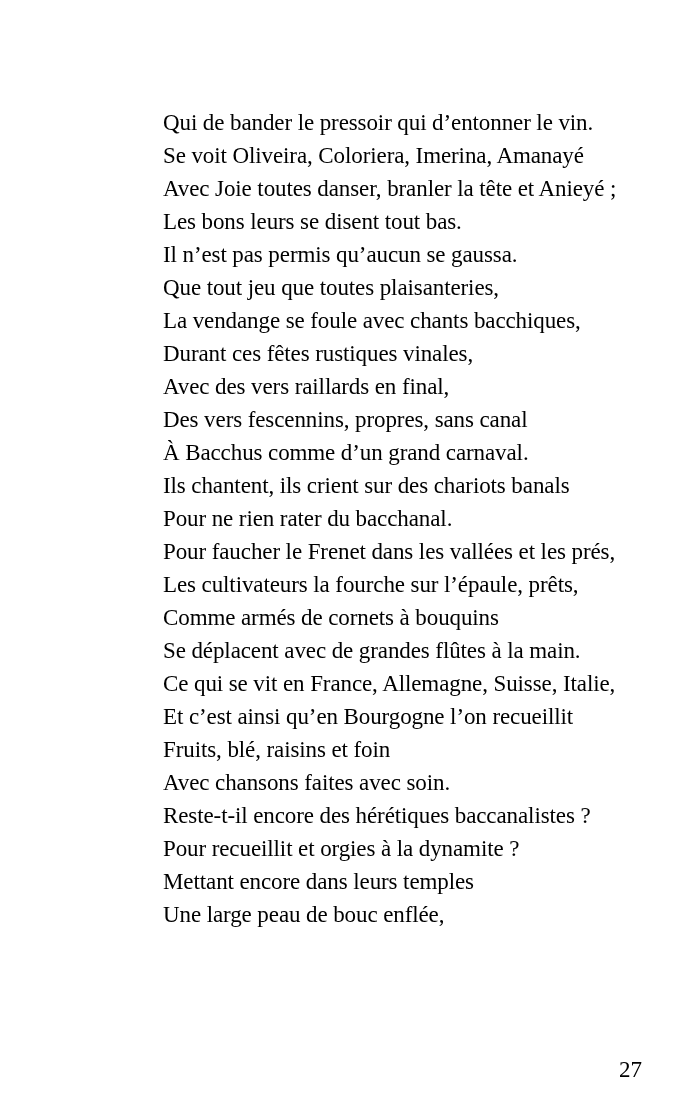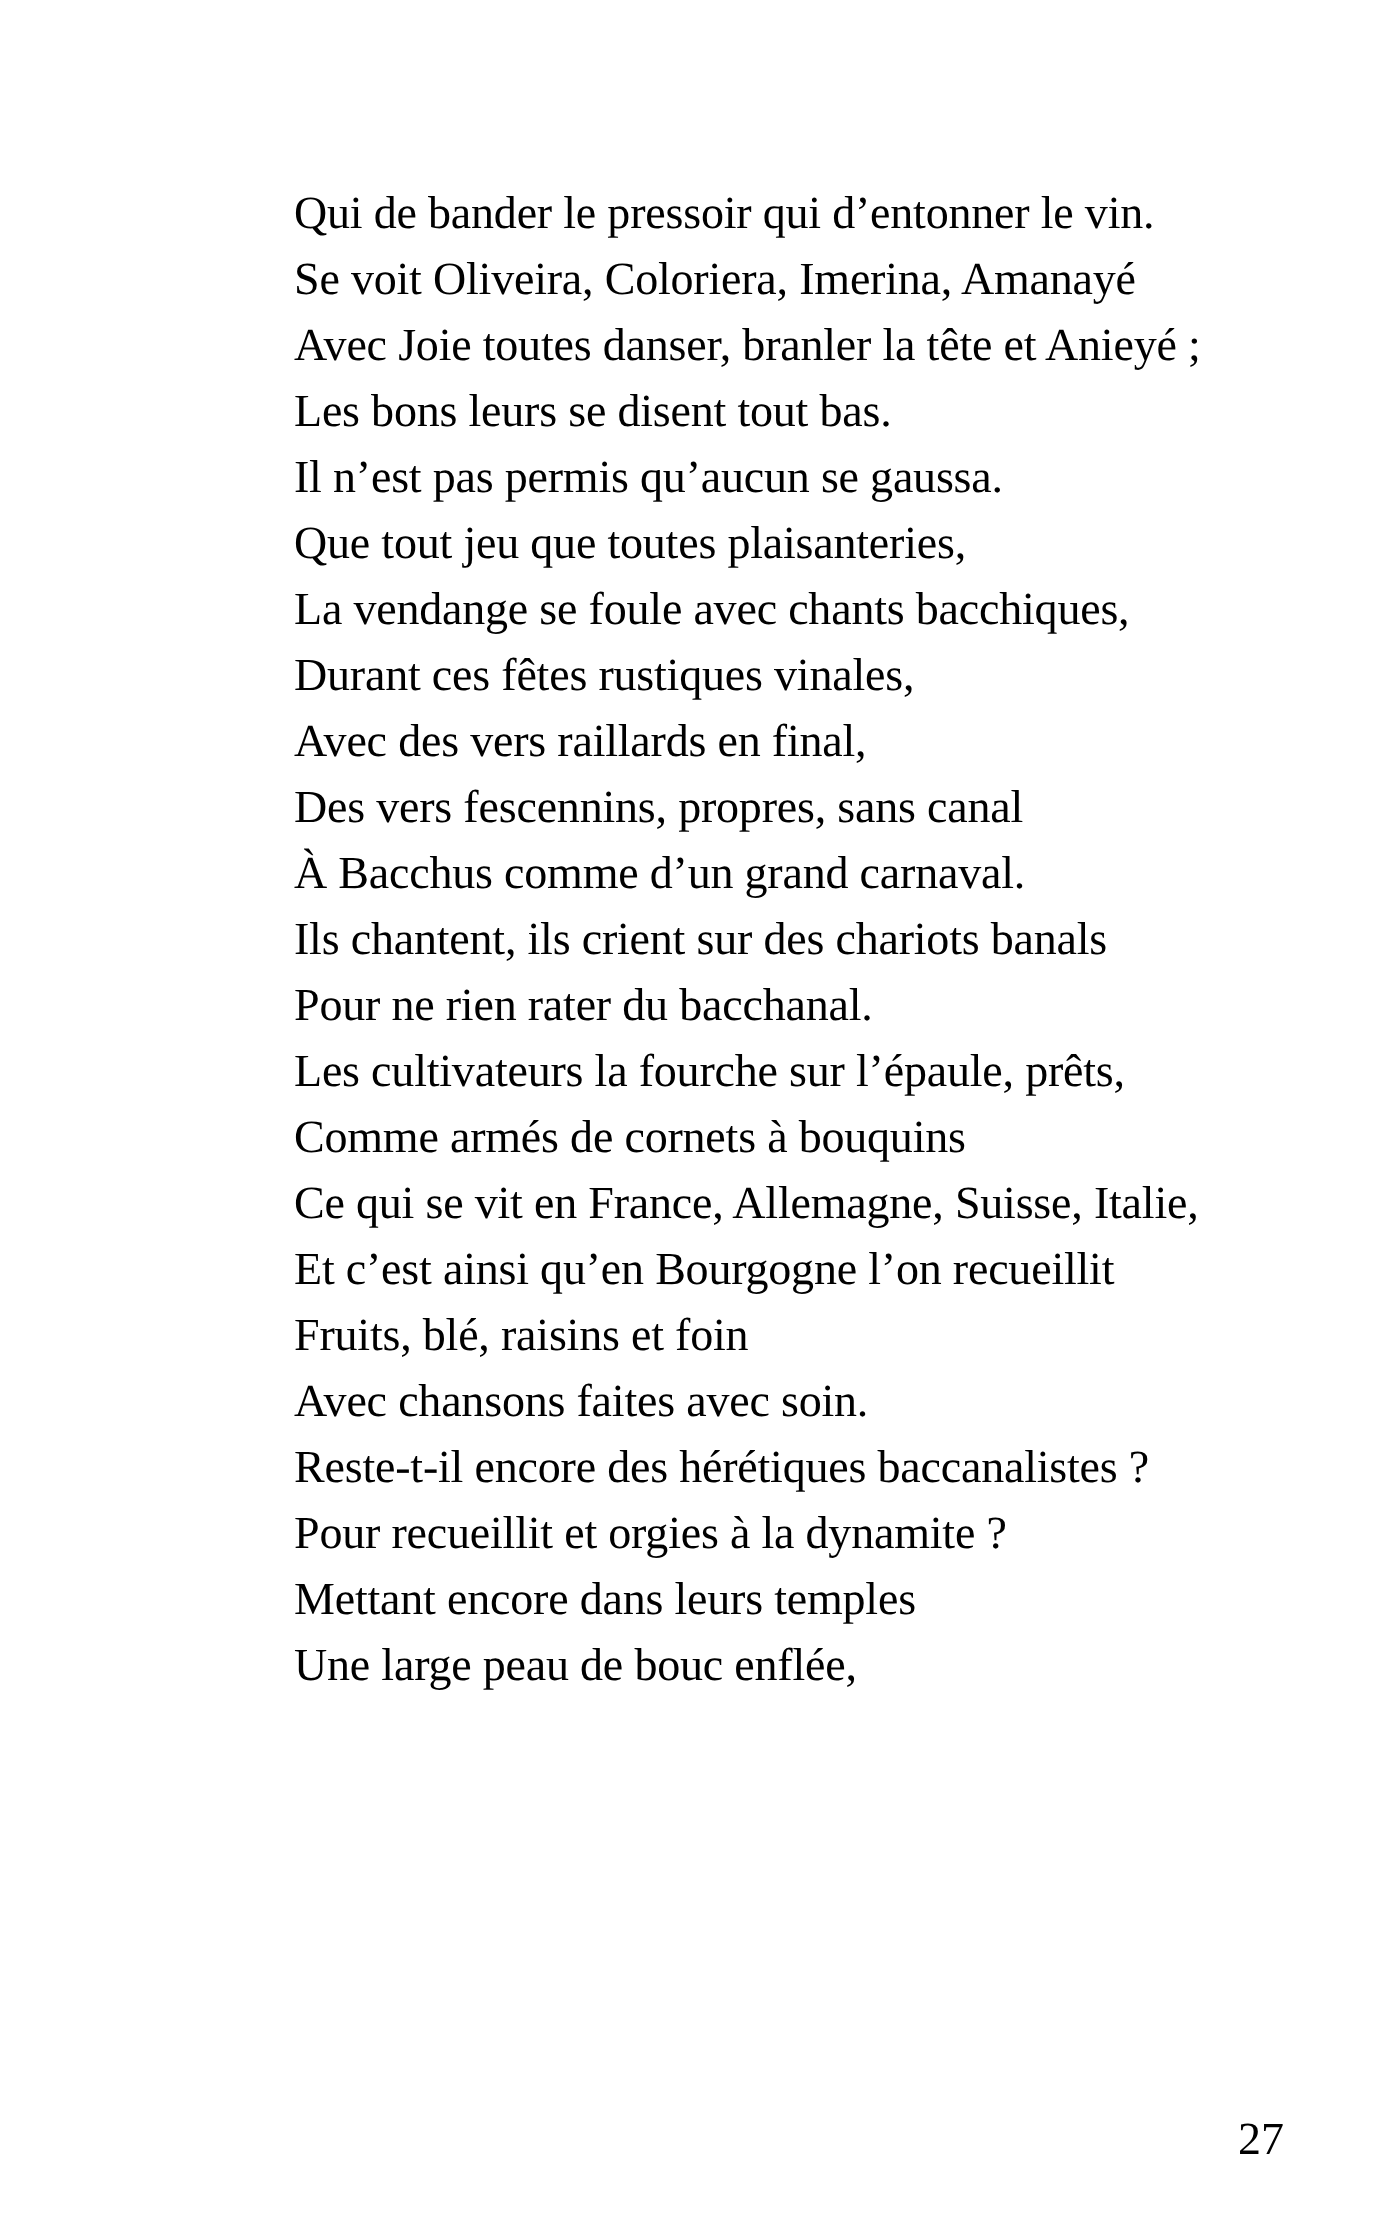--- a/index.html
+++ b/index.html
@@ -19,21 +19,21 @@
       position: absolute;
       left: 0; top: 0;
       width: 700px;
       height: 1110px;
       background: #ffffff;
     }
     .poem {
       position: absolute;
       left: 147px;
       top: 90px;
-      margin: 0;
+      margin: 16px;
       padding: 0;
       list-style: none;
     }
     .verse {
       font-size: 23px;
       line-height: 33px;
       height: 33px;
       white-space: nowrap;
       letter-spacing: -0.1px;
     }
@@ -57,22 +57,24 @@
     <li class="verse">Les bons leurs se disent tout bas.</li>
     <li class="verse">Il n’est pas permis qu’aucun se gaussa.</li>
     <li class="verse">Que tout jeu que toutes plaisanteries,</li>
     <li class="verse">La vendange se foule avec chants bacchiques,</li>
     <li class="verse">Durant ces fêtes rustiques vinales,</li>
     <li class="verse">Avec des vers raillards en final,</li>
     <li class="verse">Des vers fescennins, propres, sans canal</li>
     <li class="verse">À Bacchus comme d’un grand carnaval.</li>
     <li class="verse">Ils chantent, ils crient sur des chariots banals</li>
     <li class="verse">Pour ne rien rater du bacchanal.</li>
+    <li class="verse">Pour faucher le Frenet dans les vallées et les prés,</li>
     <li class="verse">Les cultivateurs la fourche sur l’épaule, prêts,</li>
     <li class="verse">Comme armés de cornets à bouquins</li>
+    <li class="verse">Se déplacent avec de grandes flûtes à la main.</li>
     <li class="verse">Ce qui se vit en France, Allemagne, Suisse, Italie,</li>
     <li class="verse">Et c’est ainsi qu’en Bourgogne l’on recueillit</li>
     <li class="verse">Fruits, blé, raisins et foin</li>
     <li class="verse">Avec chansons faites avec soin.</li>
     <li class="verse">Reste-t-il encore des hérétiques baccanalistes ?</li>
     <li class="verse">Pour recueillit et orgies à la dynamite ?</li>
     <li class="verse">Mettant encore dans leurs temples</li>
     <li class="verse">Une large peau de bouc enflée,</li>
   </ul>
 

